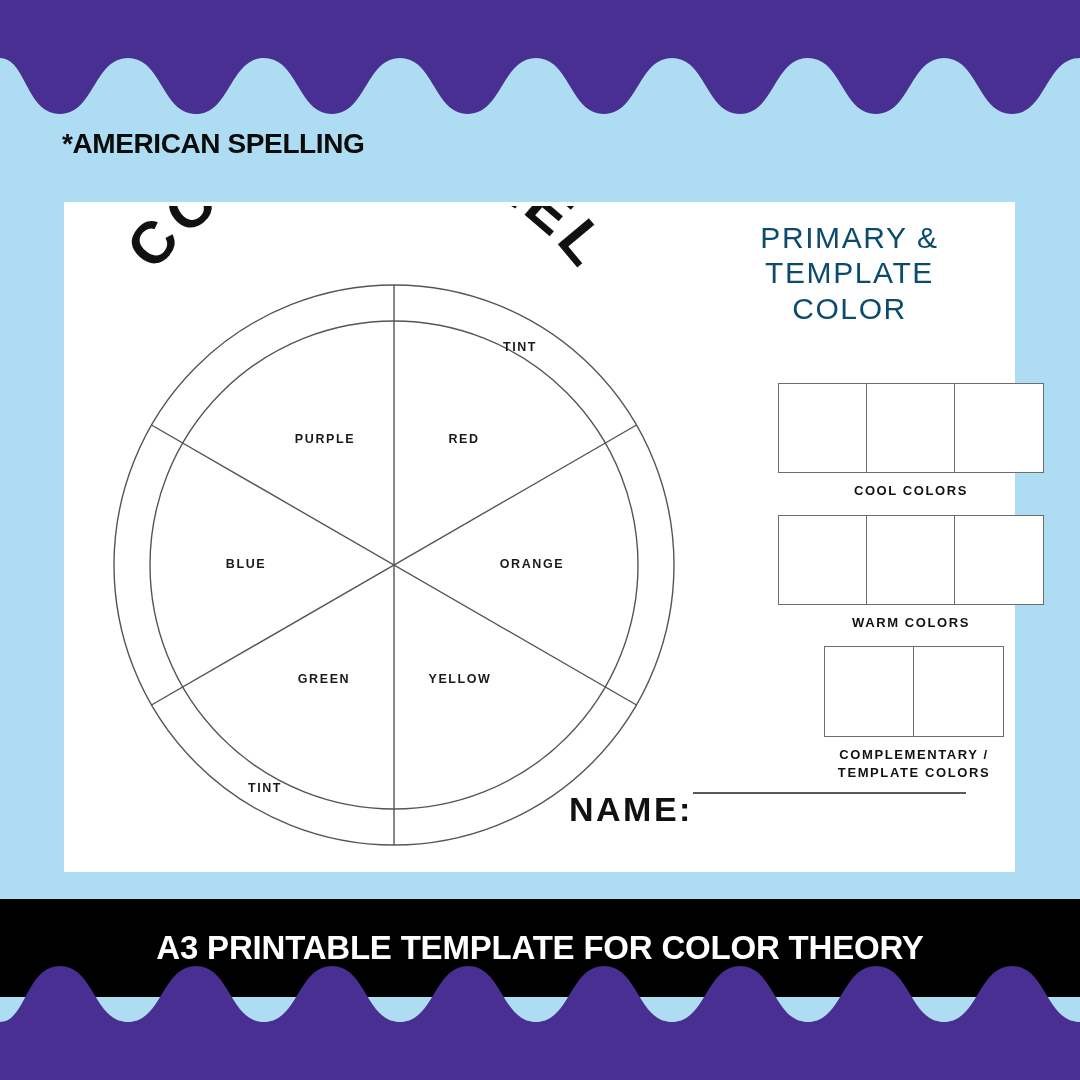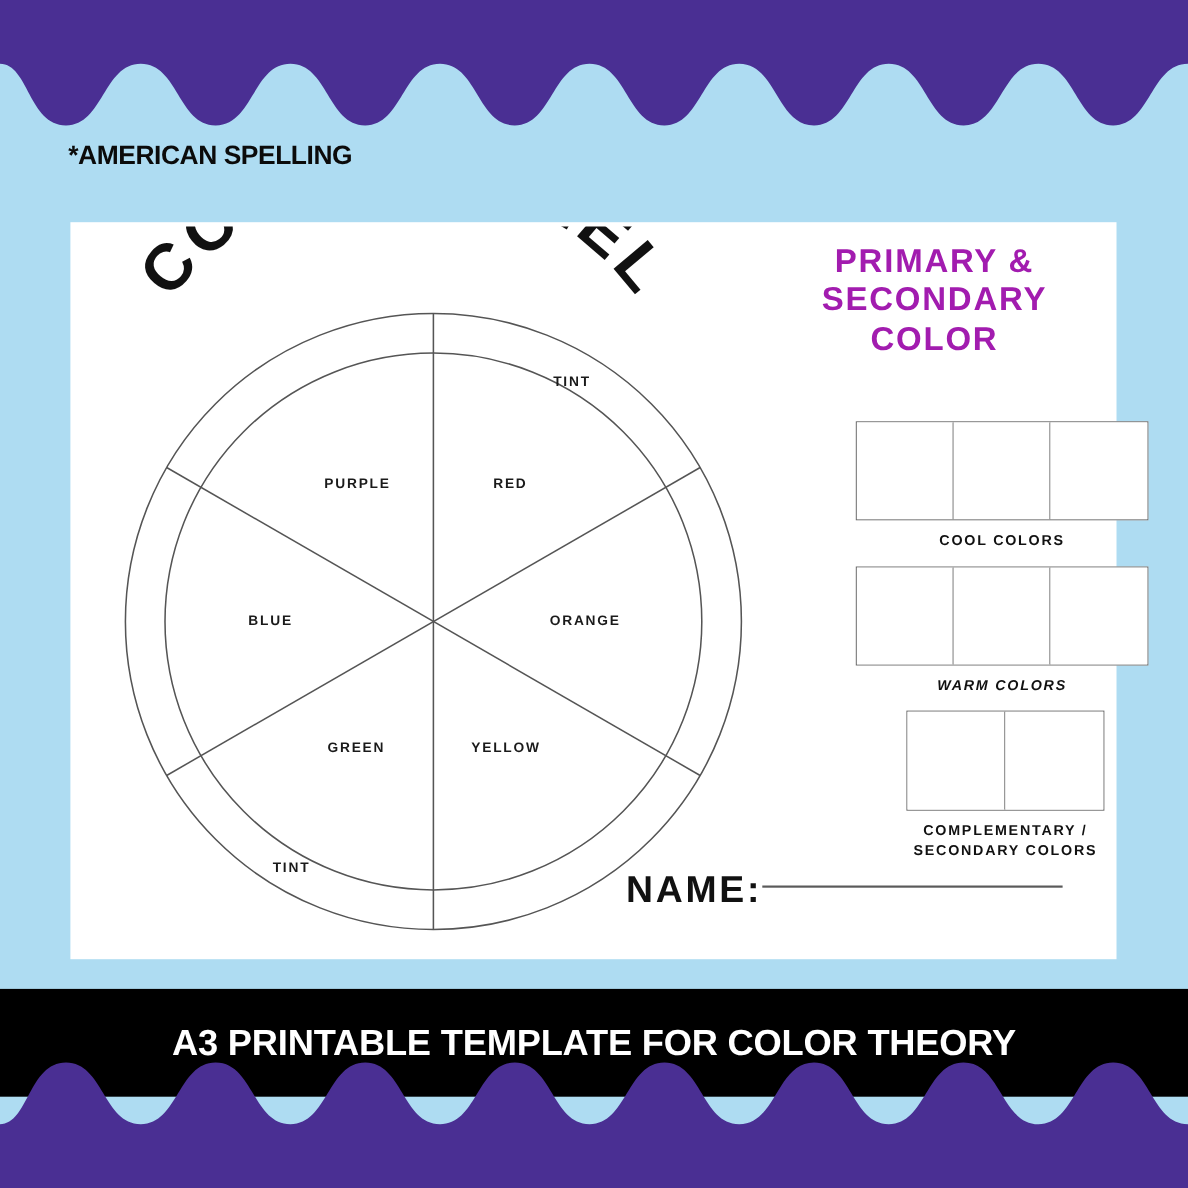--- a/index.html
+++ b/index.html
@@ -11,21 +11,21 @@
   #stage{ position:relative; width:1080px; height:1080px; background:#AEDCF2; overflow:hidden; }
 
   
   .wave-band{ position:absolute; left:0; width:1080px; }
   #wave-top{ top:0; height:120px; }
   #wave-bottom{ bottom:0; height:120px; }
 
   
   #american-spelling{
     position:absolute; left:62px; top:128px;
-    font-size:24px; font-weight:700; letter-spacing:-0.4px;
+    font-size:28px; font-weight:700; letter-spacing:-0.4px;
     color:#0b0b0b; white-space:nowrap;
   }
 
   
   #worksheet-card{
     position:absolute; left:64px; top:202px;
     width:951px; height:670px; background:#ffffff;
   }
 
   
@@ -45,44 +45,44 @@
   .wheel-tint-label{
     font-family:"Liberation Sans", sans-serif;
     font-size:12.5px; font-weight:600; letter-spacing:1.6px;
     fill:#1a1a1a; text-anchor:middle; dominant-baseline:middle;
   }
 
   
   #swatch-panel{ position:absolute; left:620px; top:0; width:331px; height:670px; }
   #panel-heading{
     position:absolute; left:0; top:18px; width:331px;
-    text-align:center; font-size:30px; font-weight:700;
-    letter-spacing:1.6px; line-height:1.18; color:#a21caf;
+    text-align:center; font-size:30px; font-weight:400;
+    letter-spacing:1.6px; line-height:1.18; color:#0c4a6e;
   }
   .swatch-group{ position:absolute; }
   .swatch-row{ display:flex; border:1.5px solid #6d6d6d; background:#fff; }
   .swatch-cell{ border-right:1.5px solid #6d6d6d; background:#fff; }
   .swatch-cell:last-child{ border-right:none; }
   .swatch-caption{
     margin-top:9px; text-align:center;
     font-size:13px; font-weight:600; letter-spacing:1.6px;
     color:#111; line-height:1.35;
   }
 
   #group-cool{ left:94px; top:181px; }
   #group-cool .swatch-cell{ width:88px; height:88px; }
-  #group-warm{ left:94px; top:313px;font-style:italic; }
+  #group-warm{ left:94px; top:313px; }
   #group-warm .swatch-cell{ width:88px; height:88px; }
   #group-complementary{ left:140px; top:444px; }
   #group-complementary .swatch-cell{ width:89px; height:89px; }
 
   
   #name-field{
     position:absolute; left:505px; top:590px;
-    display:flex; align-items:center; 
+    display:flex; align-items:flex-start; 
   }
   #name-label{ font-size:34px; font-weight:700; letter-spacing:2.5px; color:#111; line-height:1; }
   #name-line{ width:273px; height:2px; background:#5a5a5a; margin-bottom:6px; }
 
   
   #bottom-banner{
     position:absolute; left:0; top:899px; width:1080px; height:98px;
     background:#000; display:flex; align-items:center; justify-content:center;
   }
   #bottom-banner-text{
@@ -148,21 +148,21 @@
 
         <text class="wheel-tint-label" x="456" y="146">TINT</text>
         <text class="wheel-tint-label" x="201" y="587">TINT</text>
       </svg>
     </div>
 
     <div id="swatch-panel">
 
       <div id="panel-heading">
         <div>PRIMARY &amp;</div>
-        <div>SECONDARY</div>
+        <div>TEMPLATE</div>
         <div>COLOR</div>
       </div>
 
       <div class="swatch-group" id="group-cool">
         <div class="swatch-row">
           <div class="swatch-cell"></div>
           <div class="swatch-cell"></div>
           <div class="swatch-cell"></div>
         </div>
         <div class="swatch-caption">COOL COLORS</div>
@@ -177,21 +177,21 @@
         <div class="swatch-caption">WARM COLORS</div>
       </div>
 
       <div class="swatch-group" id="group-complementary">
         <div class="swatch-row">
           <div class="swatch-cell"></div>
           <div class="swatch-cell"></div>
         </div>
         <div class="swatch-caption">
           <div>COMPLEMENTARY /</div>
-          <div>SECONDARY COLORS</div>
+          <div>TEMPLATE COLORS</div>
         </div>
       </div>
     </div>
 
     <div id="name-field">
       <span id="name-label">NAME:</span>
       <span id="name-line"></span>
     </div>
 
   </div>

